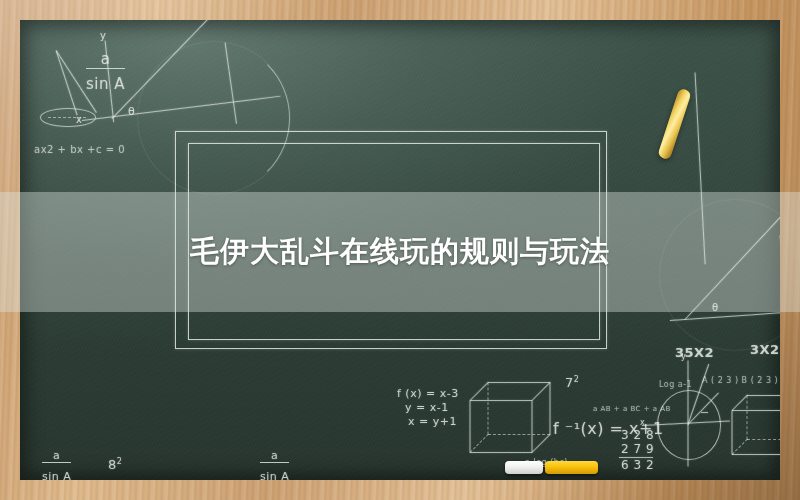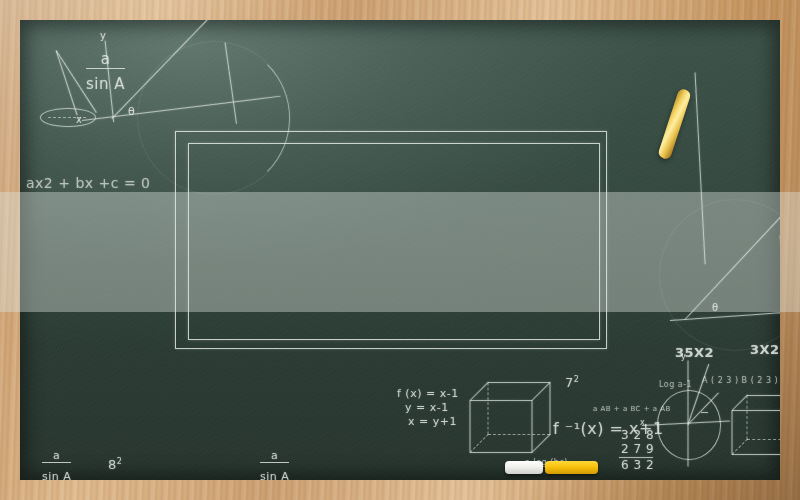--- a/index.html
+++ b/index.html
@@ -185,30 +185,30 @@
 
     <div class="stroke" style="left:85px; top:20px; width:82px; height:1.2px; transform:rotate(84deg);"></div>
     <div class="chalk" style="left:80px; top:10px; font-size:10px;">y</div>
     <div class="stroke" style="left:62px; top:100px; width:200px; height:1.2px; transform:rotate(-7deg);"></div>
     <div class="chalk" style="left:56px; top:94px; font-size:10px;">x</div>
     <div class="stroke" style="left:92px; top:98px; width:165px; height:1.2px; transform:rotate(-46deg);"></div>
     <div class="stroke" style="left:205px; top:22px; width:82px; height:1.2px; transform:rotate(82deg);"></div>
     <div class="circ" style="left:118px; top:22px; width:150px; height:150px; border-color:transparent; border-right-color:rgba(228,236,232,0.55);"></div>
     <div class="chalk" style="left:108px; top:85px; font-size:11px;">θ</div>
 
-    <div class="chalk" style="left:6px; top:124px; font-size:14px; opacity:0.85;margin-top:31px;">ax2 + bx +c = 0</div>
+    <div class="chalk" style="left:14px; top:124px; font-size:10px; opacity:0.85;">ax2 + bx +c = 0</div>
 
     <div class="stroke" style="left:675px; top:52px; width:192px; height:1.1px; transform:rotate(87deg);"></div>
     <div class="stroke" style="left:650px; top:300px; width:142px; height:1.1px; transform:rotate(-4deg);"></div>
     <div class="stroke" style="left:665px; top:299px; width:148px; height:1.1px; transform:rotate(-47deg);"></div>
     <div class="stroke" style="left:760px; top:215px; width:85px; height:1.1px; transform:rotate(84deg);"></div>
     <div class="circ" style="left:640px; top:180px; width:148px; height:148px; border-color:transparent; border-right-color:rgba(228,236,232,0.50);"></div>
     <div class="chalk" style="left:692px; top:282px; font-size:10px;">θ</div>
 
-    <div class="chalk" style="left:377px; top:367px; font-size:11px;">f (x)  = x-1</div>
+    <div class="chalk" style="left:377px; top:367px; font-size:11px;">f (x)  = x-3</div>
     <div class="chalk" style="left:385px; top:381px; font-size:11px;">y  =  x-1</div>
     <div class="chalk" style="left:388px; top:395px; font-size:11px;">x  = y+1</div>
 
     <div class="stroke" style="left:450px; top:380px; width:62px; height:1.1px;"></div>
     <div class="stroke" style="left:450px; top:432px; width:62px; height:1.1px;"></div>
     <div class="stroke" style="left:450px; top:380px; width:52px; height:1.1px; transform:rotate(90deg);"></div>
     <div class="stroke" style="left:512px; top:380px; width:52px; height:1.1px; transform:rotate(90deg);"></div>
     <div class="stroke" style="left:450px; top:380px; width:26px; height:1.1px; transform:rotate(-45deg);"></div>
     <div class="stroke" style="left:512px; top:380px; width:26px; height:1.1px; transform:rotate(-45deg);"></div>
     <div class="stroke" style="left:468px; top:362px; width:62px; height:1.1px;"></div>
@@ -269,17 +269,18 @@
     <div class="chalk" style="left:505px; top:438px; font-size:8px; opacity:0.8;">a log (bc)</div>
 
     <div class="rect-outer" style="left:155px; top:111px;"></div>
     <div class="rect-inner" style="left:168px; top:123px;"></div>
   </div>
 
   <div class="chalk-stick-diag"></div>
 
   <div class="band"></div>
 
+  <div class="title">毛伊大乱斗在线玩的规则与玩法</div>
 
   <div class="chalk-white"></div>
   <div class="chalk-yellow"></div>
 
 </div>
 
 </body></html>

